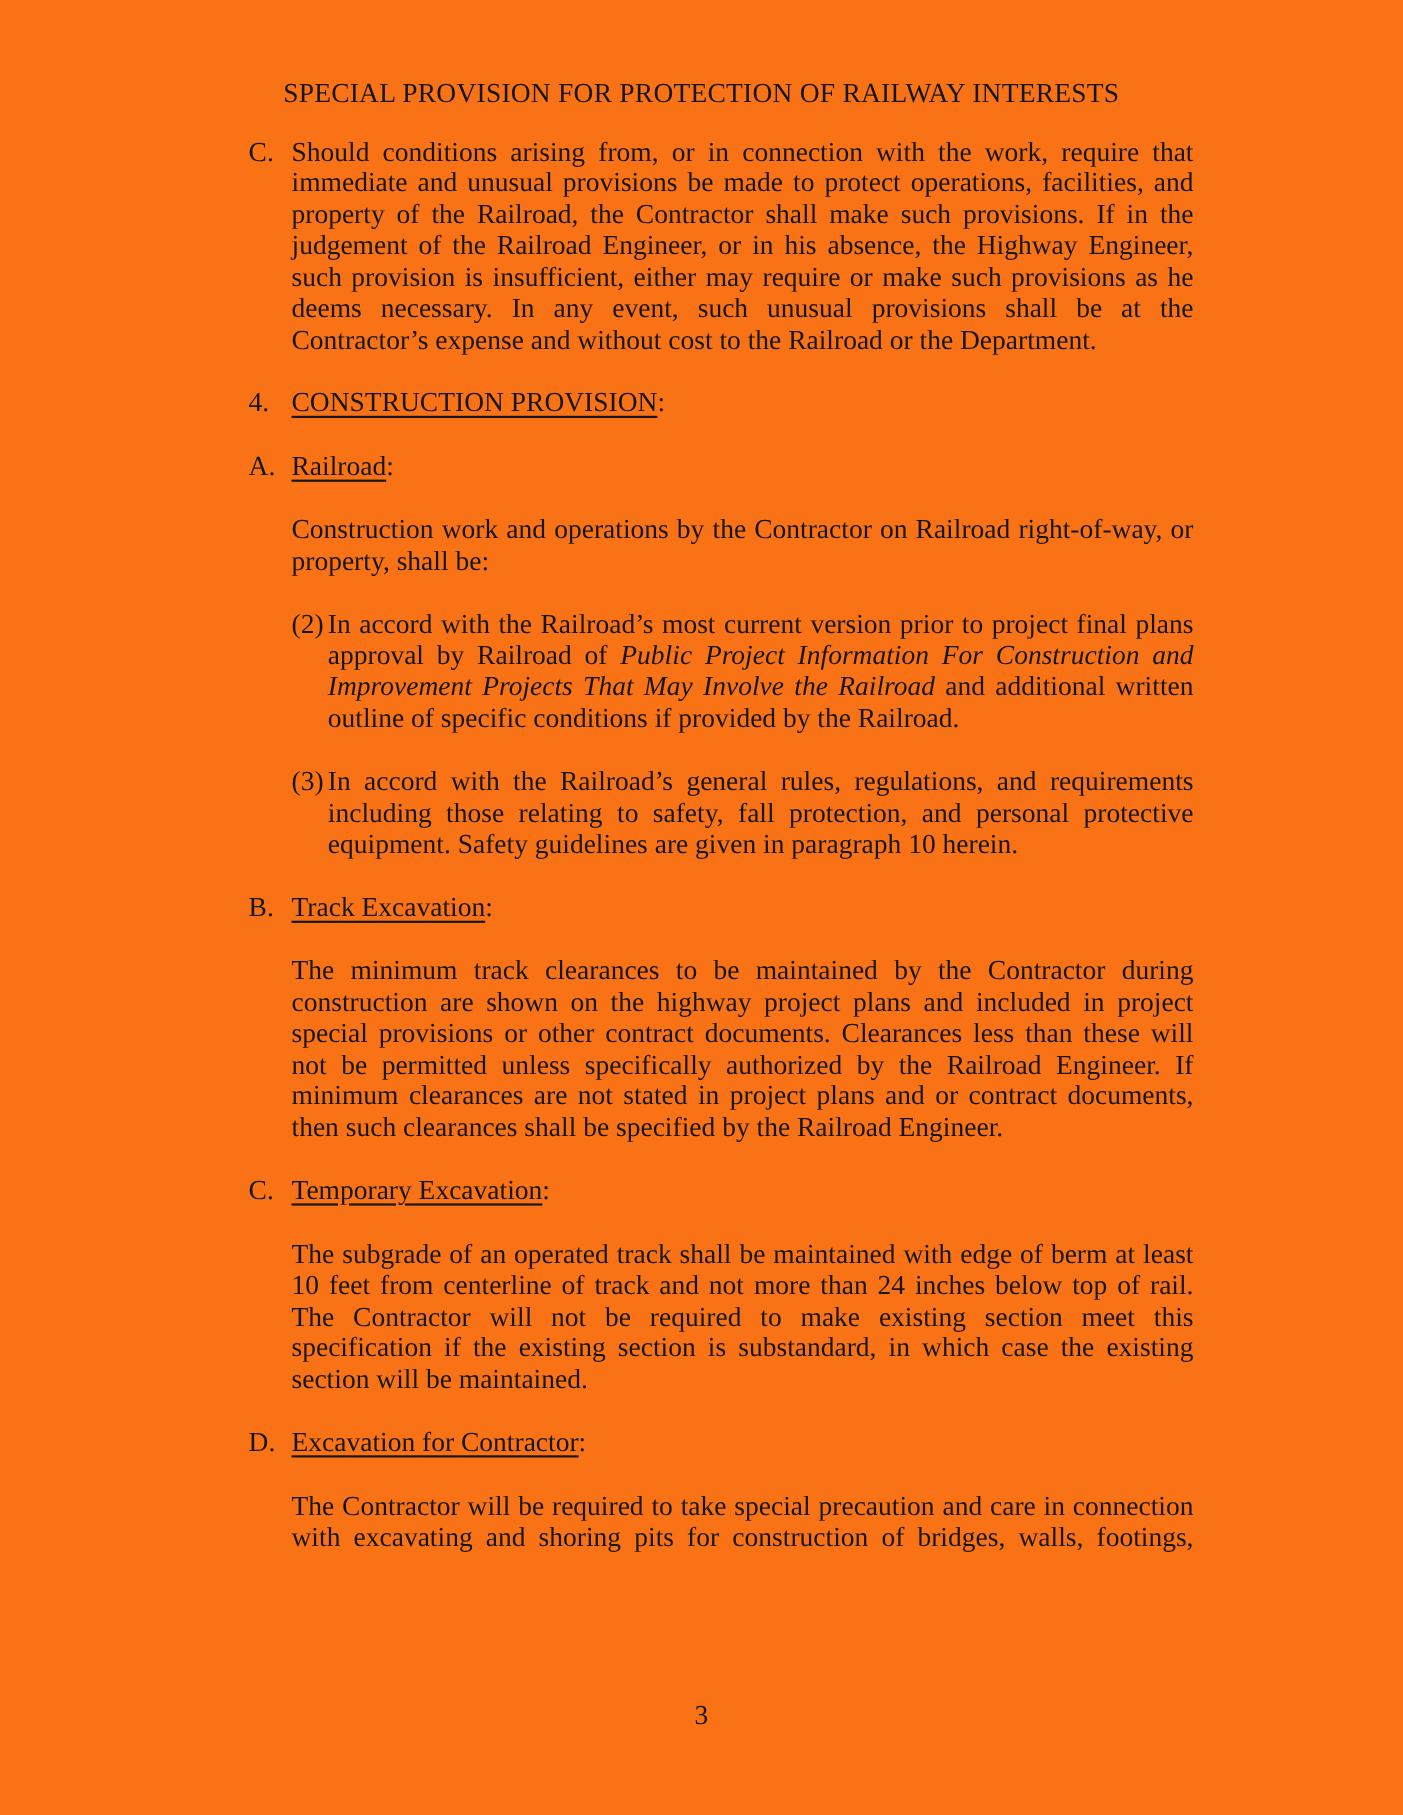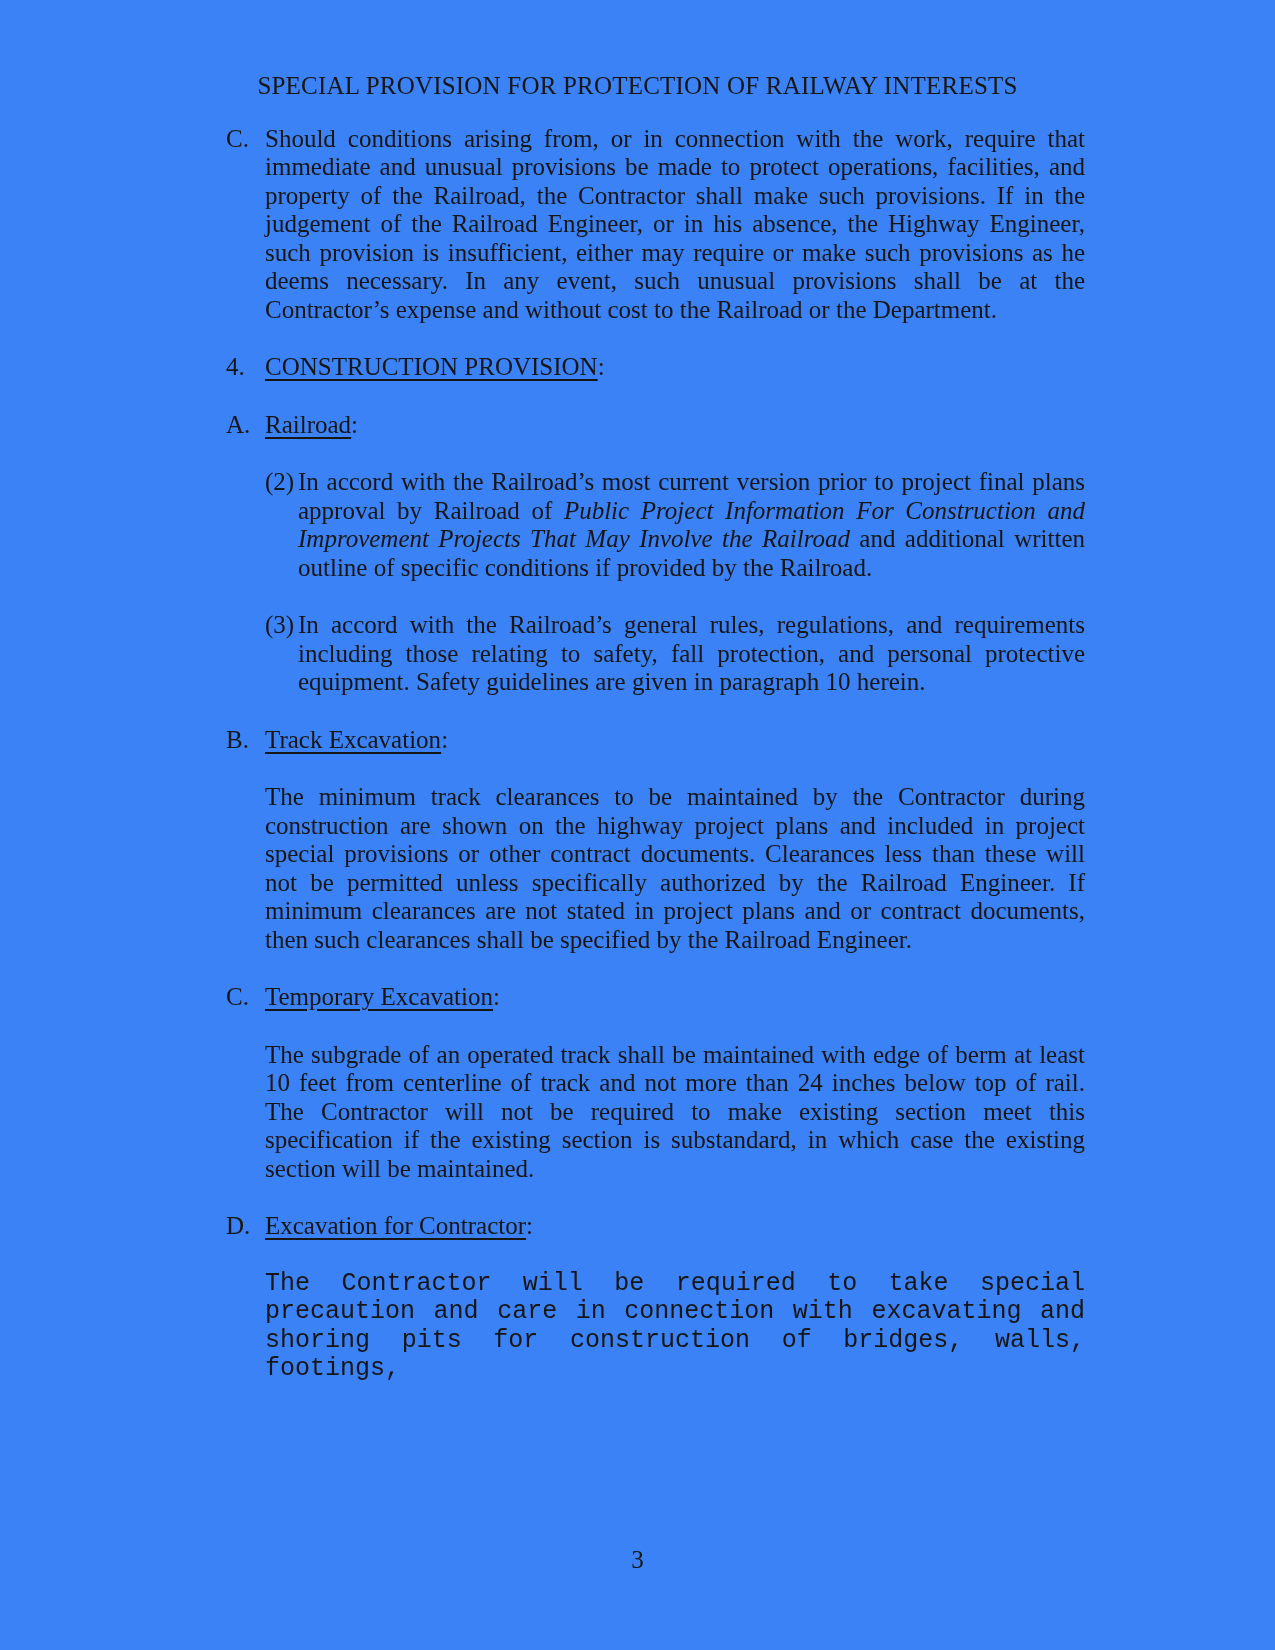--- a/index.html
+++ b/index.html
@@ -1,20 +1,20 @@
 <!DOCTYPE html>
 <html><head>
 <meta charset="utf-8">
 <style>
   html, body { margin: 0; padding: 0; background: #ffffff; }
   .page {
     position: relative;
     width: 1275px;
     height: 1650px;
-    background: #3b82f6;
+    background: #f97316;
     font-family: "Liberation Serif", "DejaVu Serif", serif;
     font-size: 25px;
     line-height: 28.5px;
     color: #161616;
     overflow: hidden;
   }
   .doc-title {
     margin-top: 72px;
     margin-bottom: 24px;
     text-align: center;
@@ -28,21 +28,21 @@
   }
   .letter {
     flex: 0 0 39px;
     width: 39px;
   }
   .body-col {
     flex: 0 0 820px;
     width: 820px;
   }
   .just { text-align: justify; }
-  .just-last { text-align: justify; text-align-last: justify; font-family: Liberation Mono, monospace; }
+  .just-last { text-align: justify; text-align-last: justify; }
   .u {
     text-decoration: underline;
     text-decoration-thickness: 1.5px;
     text-underline-offset: 4px;
   }
   .hang {
     padding-left: 33px;
     text-indent: -33px;
   }
   .marker {
@@ -74,20 +74,24 @@
   <div class="row">
     <div class="letter">4.</div>
     <div class="body-col"><span class="u">CONSTRUCTION PROVISION</span><span>:</span></div>
   </div>
 
   <div class="row">
     <div class="letter">A.</div>
     <div class="body-col"><span class="u">Railroad</span><span>:</span></div>
   </div>
 
+  <div class="row">
+    <div class="letter"></div>
+    <div class="body-col just">Construction work and operations by the Contractor on Railroad right-of-way, or property, shall be:</div>
+  </div>
 
 
   <div class="row">
     <div class="letter"></div>
     <div class="body-col">
         <div class="hang just"><span class="marker">(2)</span><span>In accord with the Railroad’s most current version prior to project final plans approval by Railroad of </span><span class="ital">Public Project Information For Construction and Improvement Projects That May Involve the Railroad</span><span> and additional written outline of specific conditions if provided by the Railroad.</span></div>
       </div>
   </div>
 
   <div class="row">

